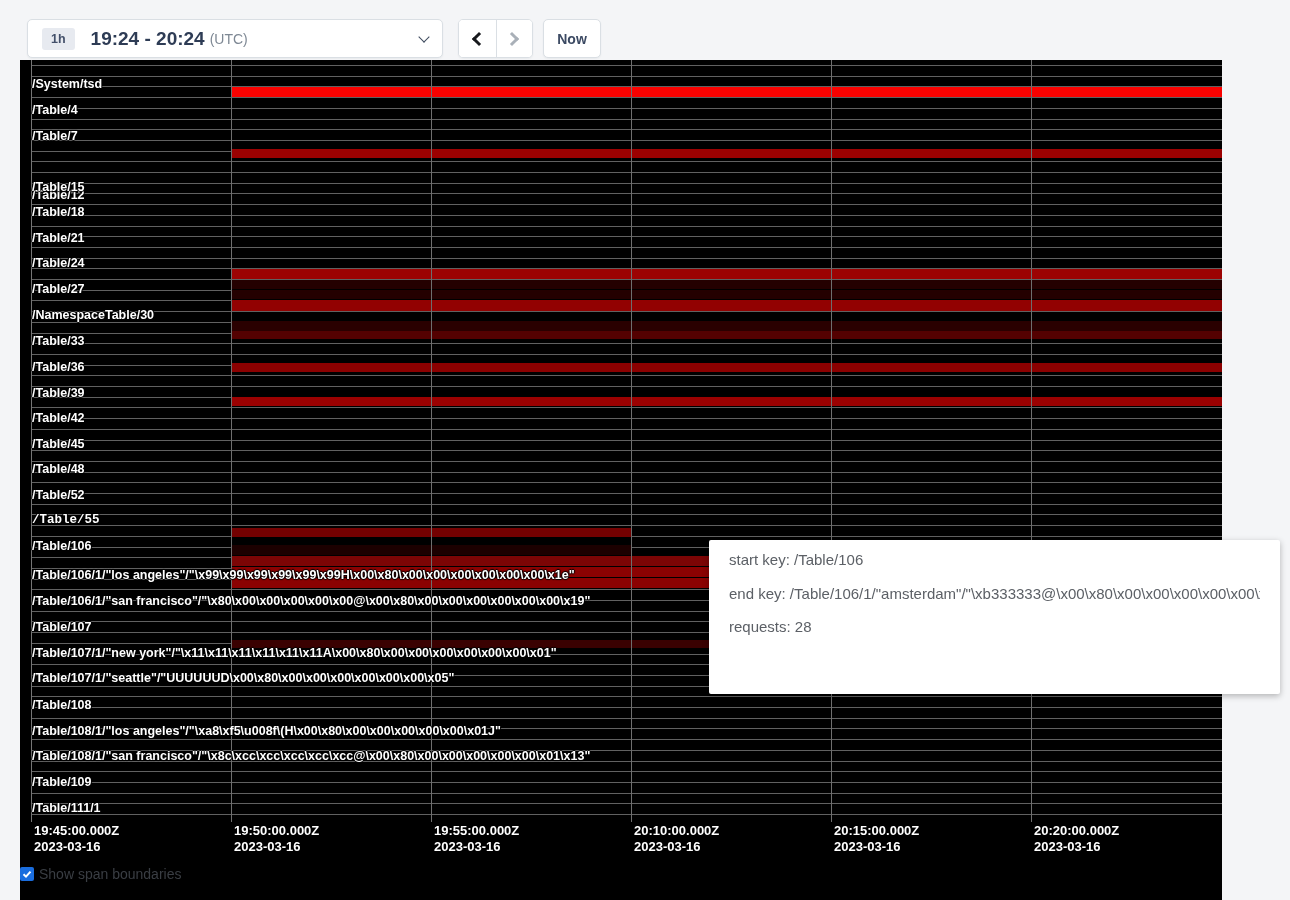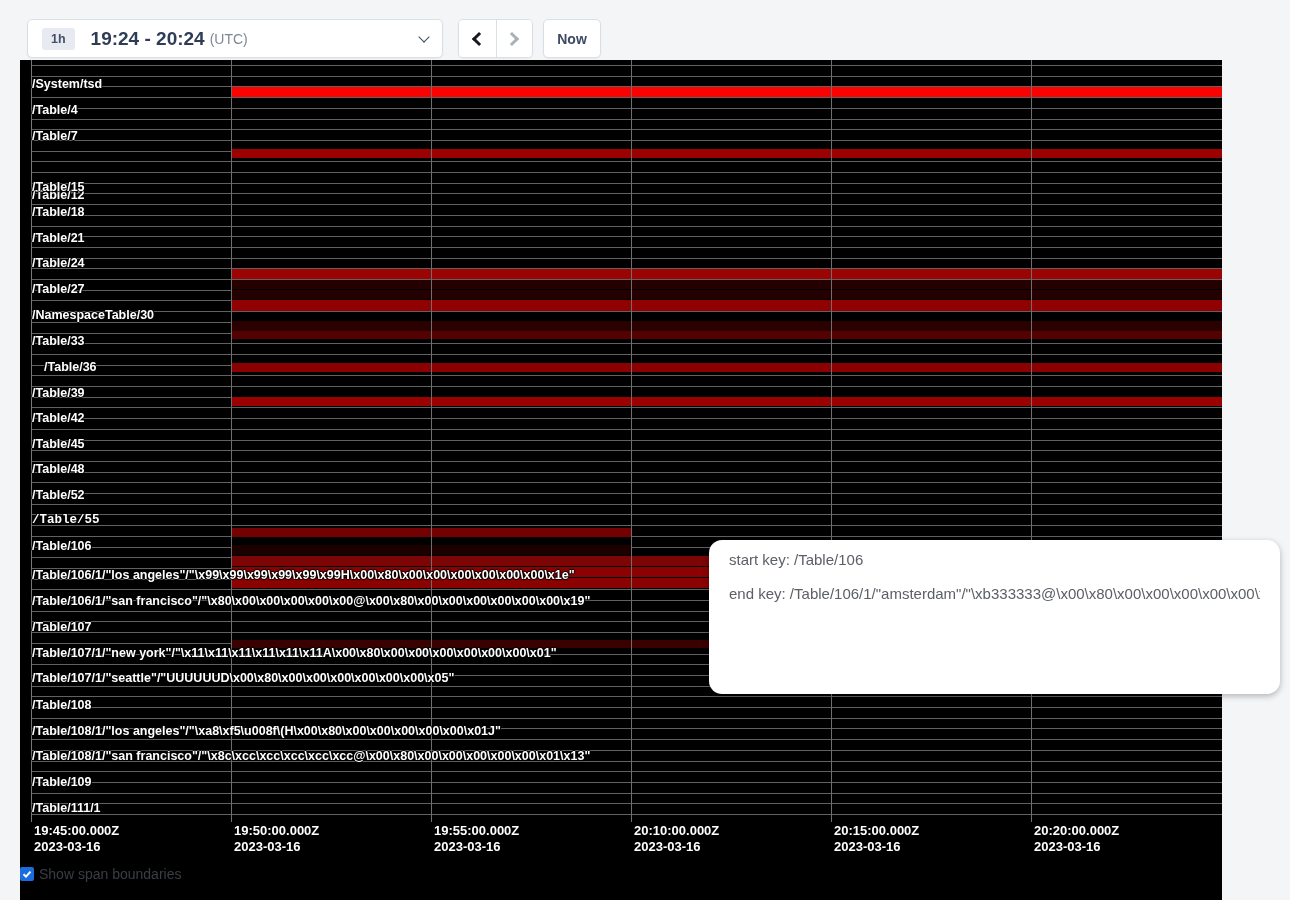--- a/index.html
+++ b/index.html
@@ -44,21 +44,21 @@
   .bar { position:absolute; z-index:2; }
   .vgrid { position:absolute; width:1px; background:#6e6e6e; z-index:3; }
   .rowlabel { position:absolute; left:12px; z-index:4; color:#fff; font-size:12.5px; font-weight:700;
     white-space:nowrap; transform:translateY(-50%);
     text-shadow:0 1px 1px #000, 0 -1px 1px #000, 1px 0 1px #000, -1px 0 1px #000; }
   .xtick { position:absolute; top:763px; z-index:4; color:#fff; font-size:13px; font-weight:700;
     line-height:15.5px; white-space:nowrap; }
 
   
   .tooltip { position:absolute; left:709px; top:540px; width:571px; height:154px;
-    background:#fff; border-radius:13px; box-shadow:0 2px 6px rgba(0,0,0,0.28);
+    background:#fff; border-radius:2px; box-shadow:0 2px 6px rgba(0,0,0,0.28);
     padding:10px 20px; z-index:10; }
   .tooltip div { color:#5c6066; font-size:15px; line-height:20px; margin-bottom:13.5px;
     white-space:nowrap; overflow:hidden; }
 
   
   .footer { position:absolute; left:20px; top:866px; display:flex; align-items:center; }
   .checkbox { width:14px; height:14px; background:#1a6dde; border-radius:2px; display:inline-flex;
     align-items:center; justify-content:center; cursor:pointer; }
   .cb-label { color:#3a3e44; font-size:14px; margin-left:5px; }
 </style>
@@ -183,21 +183,21 @@
       <div class="rowlabel" style="top: 50px;">/Table/4</div>
       <div class="rowlabel" style="top: 75.5px;">/Table/7</div>
       <div class="rowlabel" style="top: 101px; margin-top: 34px;">/Table/12</div>
       <div class="rowlabel" style="top: 126.5px;">/Table/15</div>
       <div class="rowlabel" style="top: 152px;">/Table/18</div>
       <div class="rowlabel" style="top: 177.5px;">/Table/21</div>
       <div class="rowlabel" style="top: 203px;">/Table/24</div>
       <div class="rowlabel" style="top: 228.5px;">/Table/27</div>
       <div class="rowlabel" style="top: 254.5px;">/NamespaceTable/30</div>
       <div class="rowlabel" style="top: 281px;">/Table/33</div>
-      <div class="rowlabel" style="top: 306.5px; margin-left: 12px;">/Table/36</div>
+      <div class="rowlabel" style="top: 306.5px;">/Table/36</div>
       <div class="rowlabel" style="top: 332.5px;">/Table/39</div>
       <div class="rowlabel" style="top: 358px;">/Table/42</div>
       <div class="rowlabel" style="top: 383.5px;">/Table/45</div>
       <div class="rowlabel" style="top: 409px;">/Table/48</div>
       <div class="rowlabel" style="top: 434.5px;">/Table/52</div>
       <div class="rowlabel" style="top: 460px; font-family: Liberation Mono, monospace;">/Table/55</div>
       <div class="rowlabel" style="top: 486px;">/Table/106</div>
       <div class="rowlabel" style="top: 515px;">/Table/106/1/"los angeles"/"\x99\x99\x99\x99\x99\x99H\x00\x80\x00\x00\x00\x00\x00\x00\x1e"</div>
       <div class="rowlabel" style="top: 540.5px;">/Table/106/1/"san francisco"/"\x80\x00\x00\x00\x00\x00@\x00\x80\x00\x00\x00\x00\x00\x00\x19"</div>
       <div class="rowlabel" style="top: 566.5px;">/Table/107</div>
@@ -230,20 +230,21 @@
       </div>
       <div class="xtick" style="left: 1014px;">
         <div>20:20:00.000Z</div>
         <div>2023-03-16</div>
       </div>
     </div>
 
   <div class="tooltip">
     <div>start key: /Table/106</div>
     <div>end key: /Table/106/1/"amsterdam"/"\xb333333@\x00\x80\x00\x00\x00\x00\x00\x00#"</div>
+    <div>requests: 28</div>
   </div>
 
   <div class="footer">
     <span class="checkbox">
       <svg width="10" height="10" viewBox="0 0 10 10">
         <polyline points="1.5,5.2 4,7.6 8.5,2.6" fill="none" stroke="#ffffff" stroke-width="2"></polyline>
       </svg>
     </span>
     <span class="cb-label">Show span boundaries</span>
   </div>

